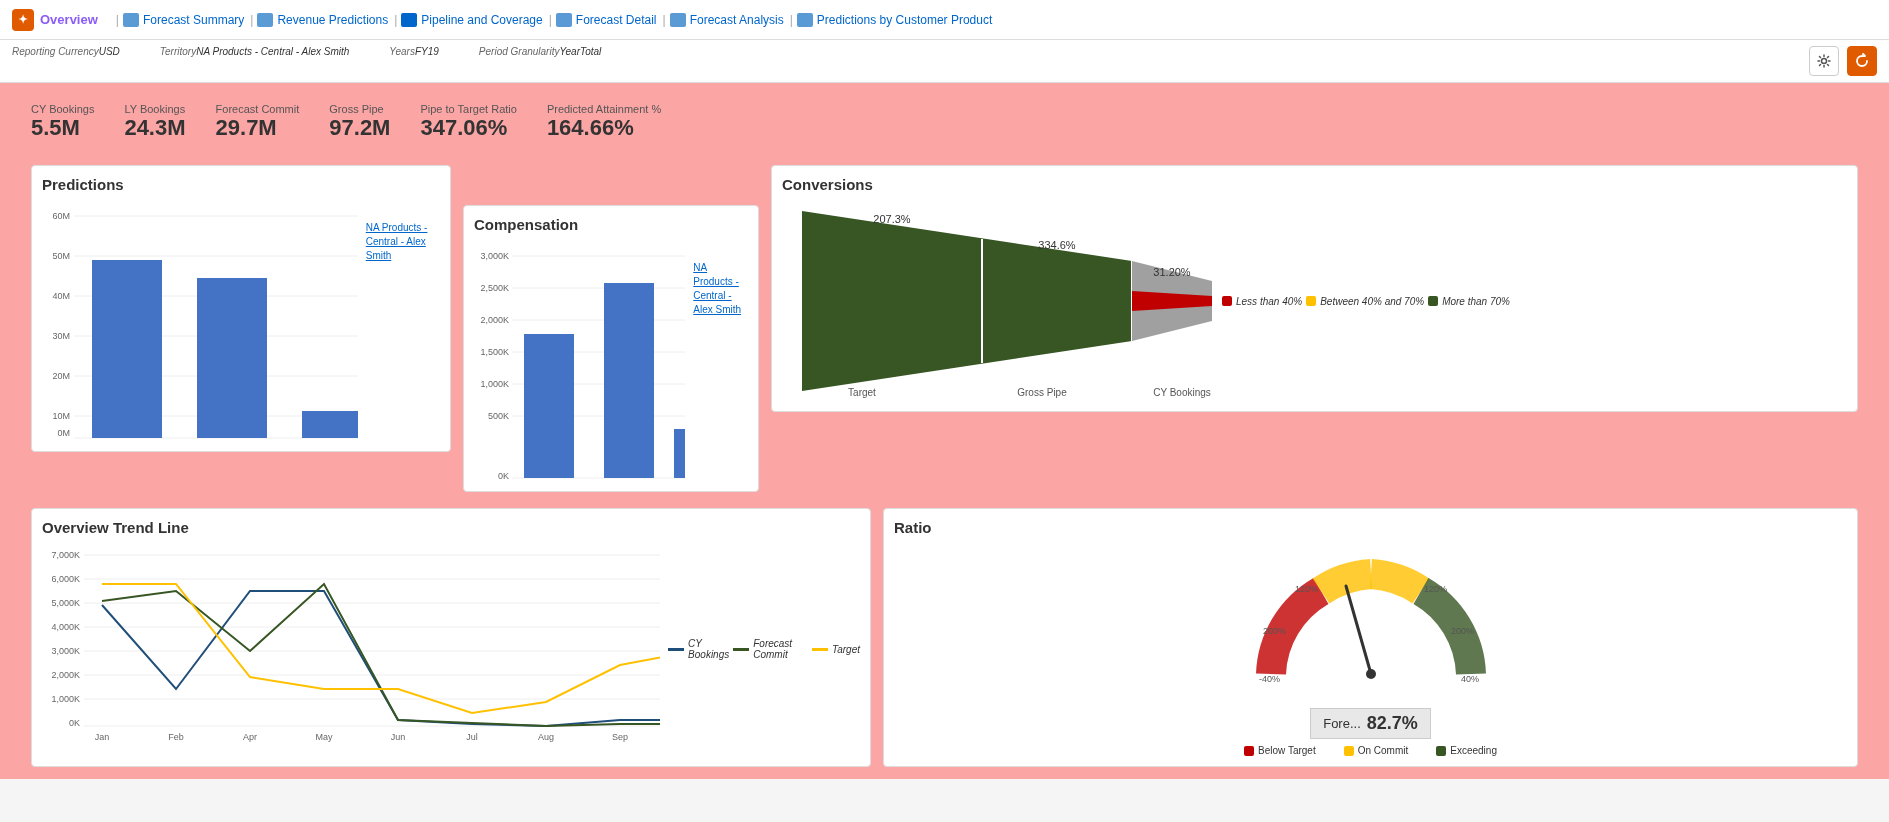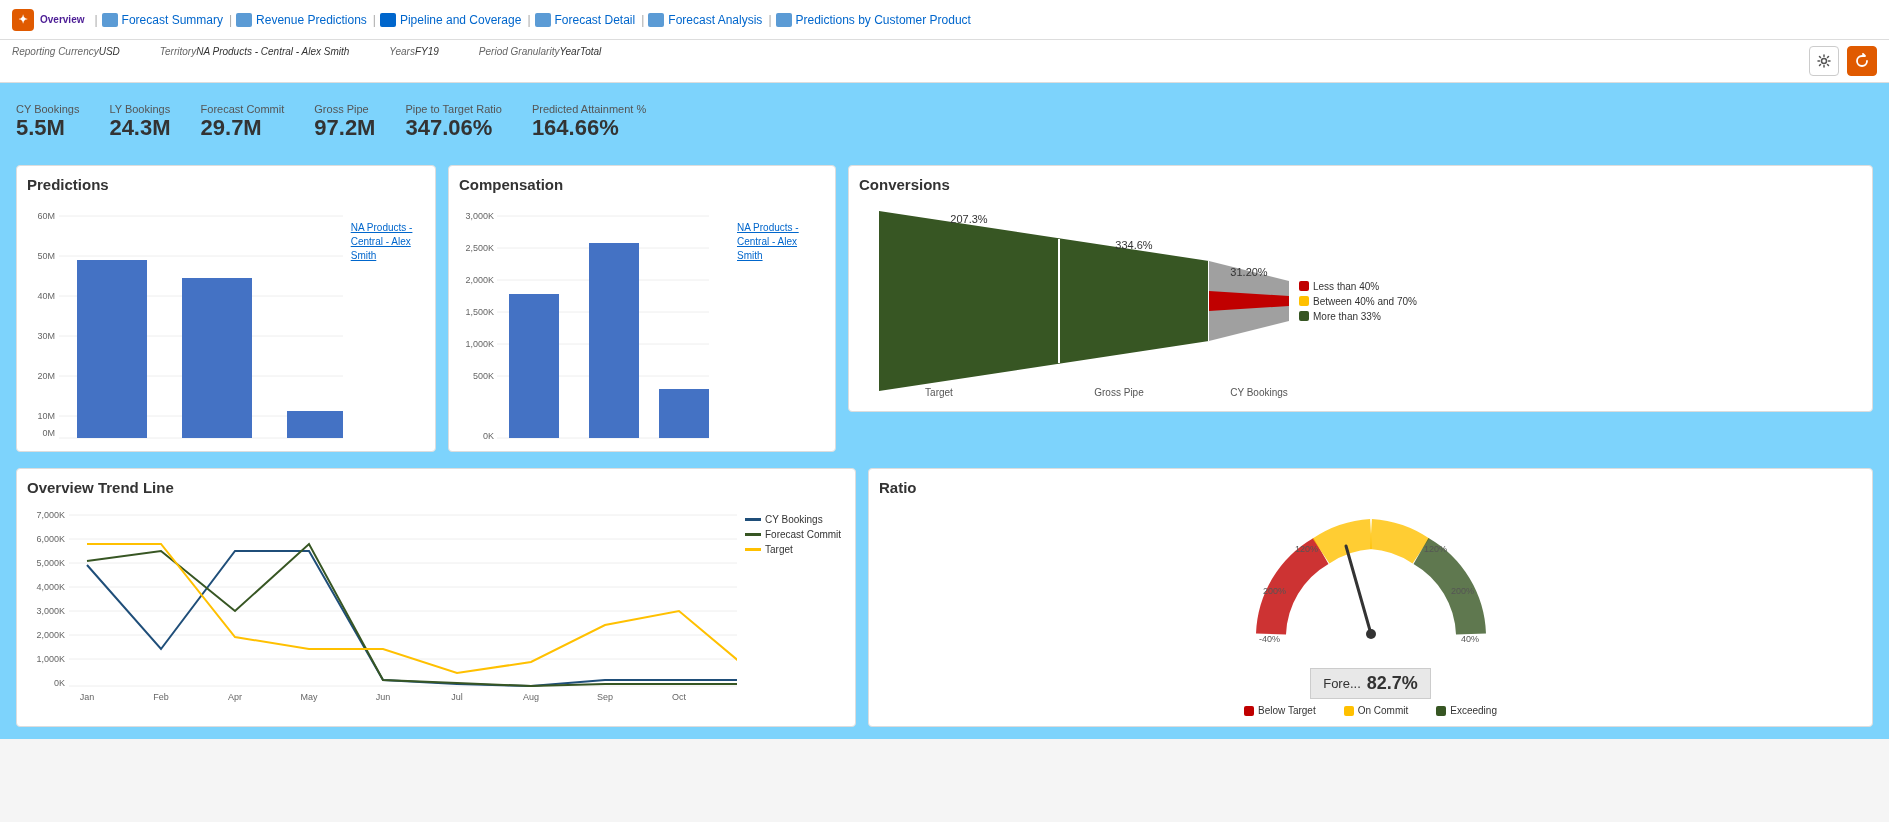--- a/index.html
+++ b/index.html
@@ -10,21 +10,21 @@
       display: flex; align-items: center; background: #fff;
       border-bottom: 1px solid #ddd; padding: 0 12px; height: 40px;
       flex-wrap: nowrap; overflow: hidden;
     }
     .nav-logo {
       width: 22px; height: 22px; background: #e05a00; border-radius: 4px;
       display: flex; align-items: center; justify-content: center;
       color: #fff; font-weight: bold; font-size: 11px; margin-right: 6px; flex-shrink: 0;
     }
     .nav-overview {
-      font-weight: bold; color: #4c1d95; font-size: 10px; margin-right: 6px; flex-shrink: 0;
+      font-weight: bold; color: #8b5cf6; font-size: 13px; margin-right: 14px; flex-shrink: 0;
     }
     .nav-sep { color: #aaa; margin: 0 4px; flex-shrink: 0; }
     .nav-item {
       display: flex; align-items: center; color: #0066cc; font-size: 12px;
       text-decoration: none; margin-right: 2px; flex-shrink: 0; cursor: pointer;
       white-space: nowrap;
     }
     .nav-item .nav-icon {
       width: 16px; height: 14px; background: #5b9bd5; border-radius: 2px;
       margin-right: 4px; display: inline-block; flex-shrink: 0;
@@ -40,51 +40,51 @@
     .filter-value { font-size: 10px; color: #333; font-weight: 500; }
     .filter-actions { margin-left: auto; display: flex; align-items: center; gap: 8px; }
     .icon-btn {
       width: 30px; height: 30px; border: 1px solid #ccc; border-radius: 4px;
       display: flex; align-items: center; justify-content: center; cursor: pointer;
       background: #fff;
     }
     .icon-btn.orange { background: #e05a00; border-color: #e05a00; color: #fff; font-size: 14px; }
 
     
-    .main { padding: 12px 16px; background: #7dd3fc; }
+    .main { padding: 12px 31px; background: #fca5a5; }
 
     
     .kpi-row { display: flex; gap: 30px; margin-bottom: 16px; padding: 8px 0; }
     .kpi { display: flex; flex-direction: column; }
     .kpi-label { font-size: 11px; color: #555; }
     .kpi-value { font-size: 22px; font-weight: bold; color: #333; }
 
     
     .charts-row { display: flex; gap: 12px; margin-bottom: 16px; align-items: flex-start; }
 
     
     .chart-card { background: #fff; border: 1px solid #ddd; border-radius: 4px; padding: 10px; }
     .chart-title { font-size: 15px; font-weight: bold; margin-bottom: 8px; color: #333; }
 
     
     .predictions-card { width: 420px; }
 
     
-    .compensation-card { width: 388px; }
+    .compensation-card { width: 296px; margin-top: 40px; }
 
     
     .conversions-card { flex: 1; }
 
     
     .bottom-row { display: flex; gap: 12px; }
     .trend-card { width: 820px; }
     .quota-card { flex: 1; }
 
     
-    .legend { display: flex; flex-direction: column; gap: 4px; font-size: 10px; }
+    .legend { display: flex; flex-direction: row; gap: 4px; font-size: 10px; font-style: italic; }
     .legend-item { display: flex; align-items: center; gap: 4px; }
     .legend-dot { width: 10px; height: 10px; border-radius: 2px; flex-shrink: 0; }
     .legend-line { width: 16px; height: 3px; flex-shrink: 0; }
 
     
     .gauge-wrap { display: flex; flex-direction: column; align-items: center; }
     .gauge-value-display {
       background: #e8e8e8; border: 1px solid #ccc; border-radius: 0;
       padding: 4px 12px; font-size: 13px; display: flex; align-items: center; gap: 6px;
       margin-top: 4px;
@@ -294,21 +294,21 @@
           <div class="legend-item">
             <div class="legend-dot" style="background:#c00000;"></div>
             <span>Less than 40%</span>
           </div>
           <div class="legend-item">
             <div class="legend-dot" style="background:#ffc000;"></div>
             <span>Between 40% and 70%</span>
           </div>
           <div class="legend-item">
             <div class="legend-dot" style="background:#375623;"></div>
-            <span>More than 33%</span>
+            <span>More than 70%</span>
           </div>
         </div>
       </div>
     </div>
 
   </div>
 
   <div class="bottom-row">
 
     <div class="chart-card trend-card" style="flex:1; max-width:840px;">

